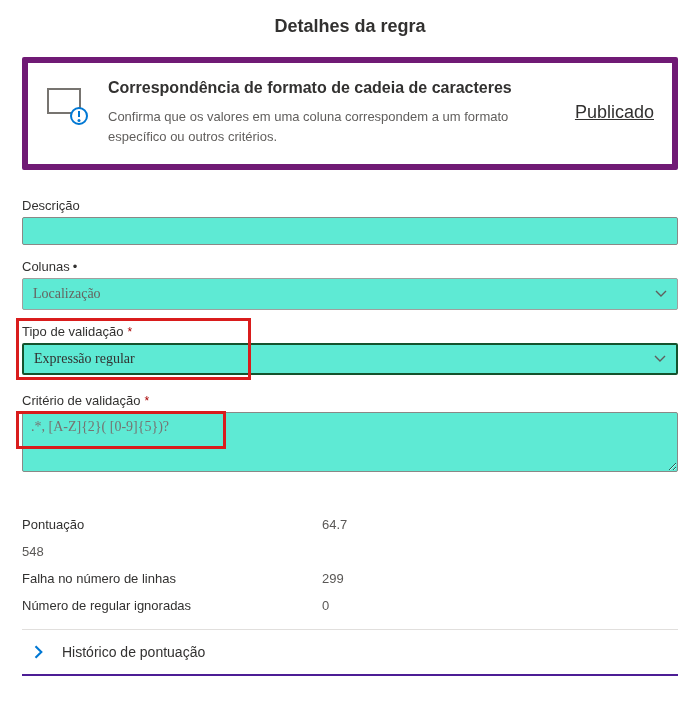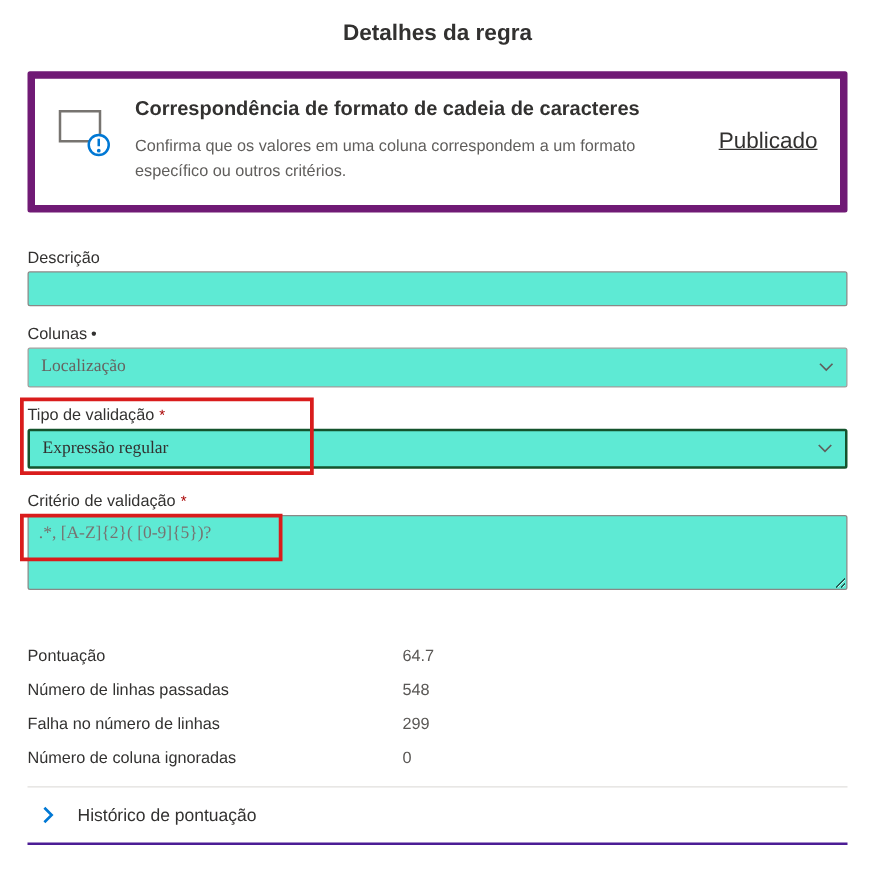--- a/index.html
+++ b/index.html
@@ -184,29 +184,28 @@
   <textarea class="textarea-like" style="">.*, [A-Z]{2}( [0-9]{5})?</textarea>
   <div class="highlight-box" style="left:-6px; top:18px; width:210px; height:38px;"></div>
 </div>
 
 <div class="stats">
   <div class="stats-row">
     <div class="stats-label">Pontuação</div>
     <div class="stats-value">64.7</div>
   </div>
   <div class="stats-row">
-    <div class="stats-label">Número de linhas passadas</div>
     <div class="stats-value">548</div>
   </div>
   <div class="stats-row">
     <div class="stats-label">Falha no número de linhas</div>
     <div class="stats-value">299</div>
   </div>
   <div class="stats-row">
-    <div class="stats-label">Número de coluna ignoradas</div>
+    <div class="stats-label">Número de regular ignoradas</div>
     <div class="stats-value">0</div>
   </div>
 </div>
 
 <div class="divider"></div>
 
 <div class="history-row">
   <svg class="chev-right" viewBox="0 0 12 12">
       <path d="M3 1 L8 6 L3 11" fill="none" stroke="currentColor" stroke-width="1.8"></path>
     </svg>

